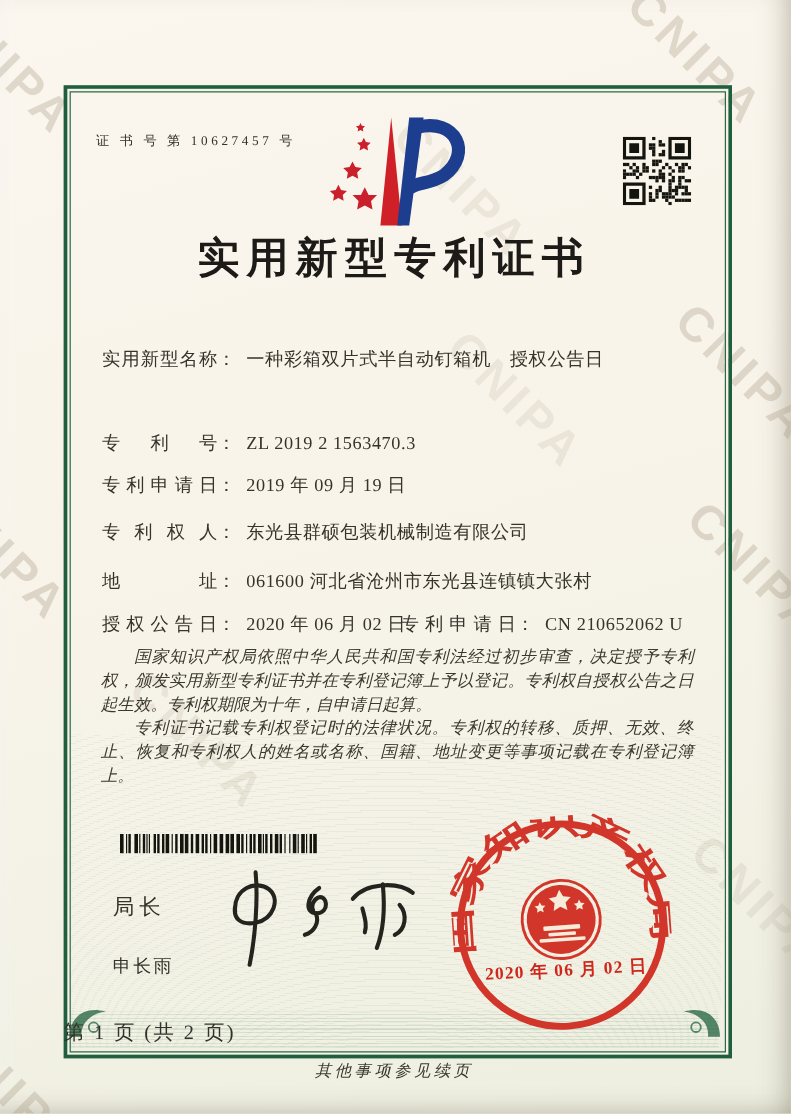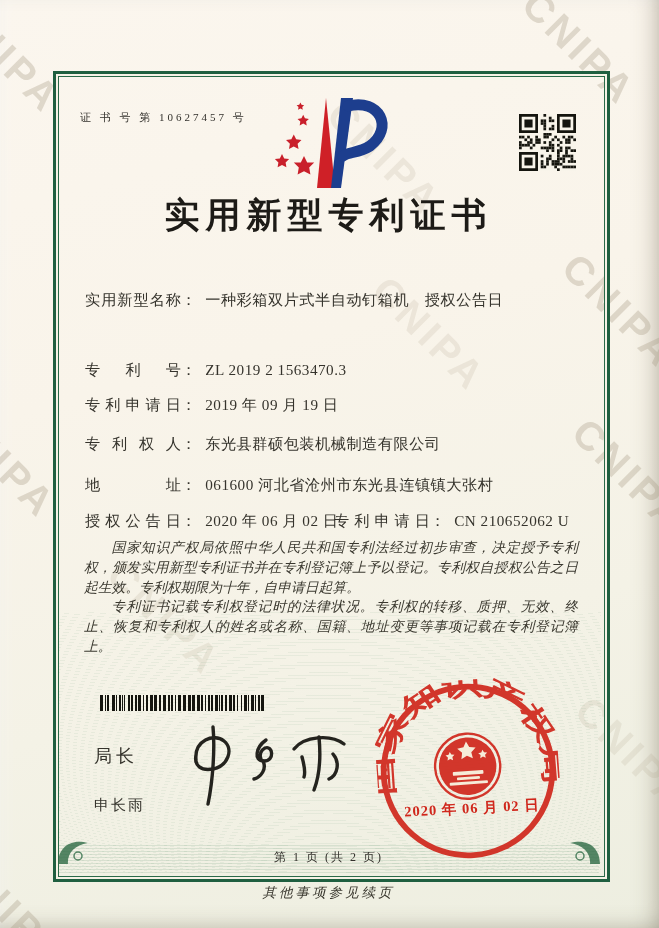--- a/index.html
+++ b/index.html
@@ -49,22 +49,22 @@
   .paras p{margin:0;text-indent:2em;}
   .barcode{position:absolute;left:100px;top:695px;}
   .sig-title{position:absolute;left:94px;top:744px;font-size:18px;letter-spacing:4px;}
   .sig-name{position:absolute;left:94px;top:796px;font-size:15px;letter-spacing:2px;}
   .sig-script{position:absolute;left:182px;top:722px;}
   .seal{position:absolute;left:377px;top:680px;transform:rotate(-4deg);opacity:.92;}
   .seal-date{
     position:absolute;left:398px;top:799px;width:148px;text-align:center;
     color:#d0271c;font-size:14.5px;font-weight:bold;letter-spacing:1px;transform:rotate(-3deg);
   }
-  .page-num{position:absolute;left:53px;width:551px;top:849px;text-align:center;
-            font-size:12px;letter-spacing:2px;color:#33312c;}
+  .page-num{position:absolute;left:53px;width:551px;top:849px;text-align:left;
+            font-size:17px;letter-spacing:2px;color:#33312c;}
   .foot-note{position:absolute;left:53px;width:551px;top:884px;text-align:center;
              font-size:13.5px;font-style:italic;letter-spacing:3px;color:#3a382f;}
   .orn{position:absolute;opacity:.8;}
 </style>
 </head>
 <body>
 
 <div class="paper">
 
   <span class="wm" style="left:-30px;top:-10px">CNIPA</span>

